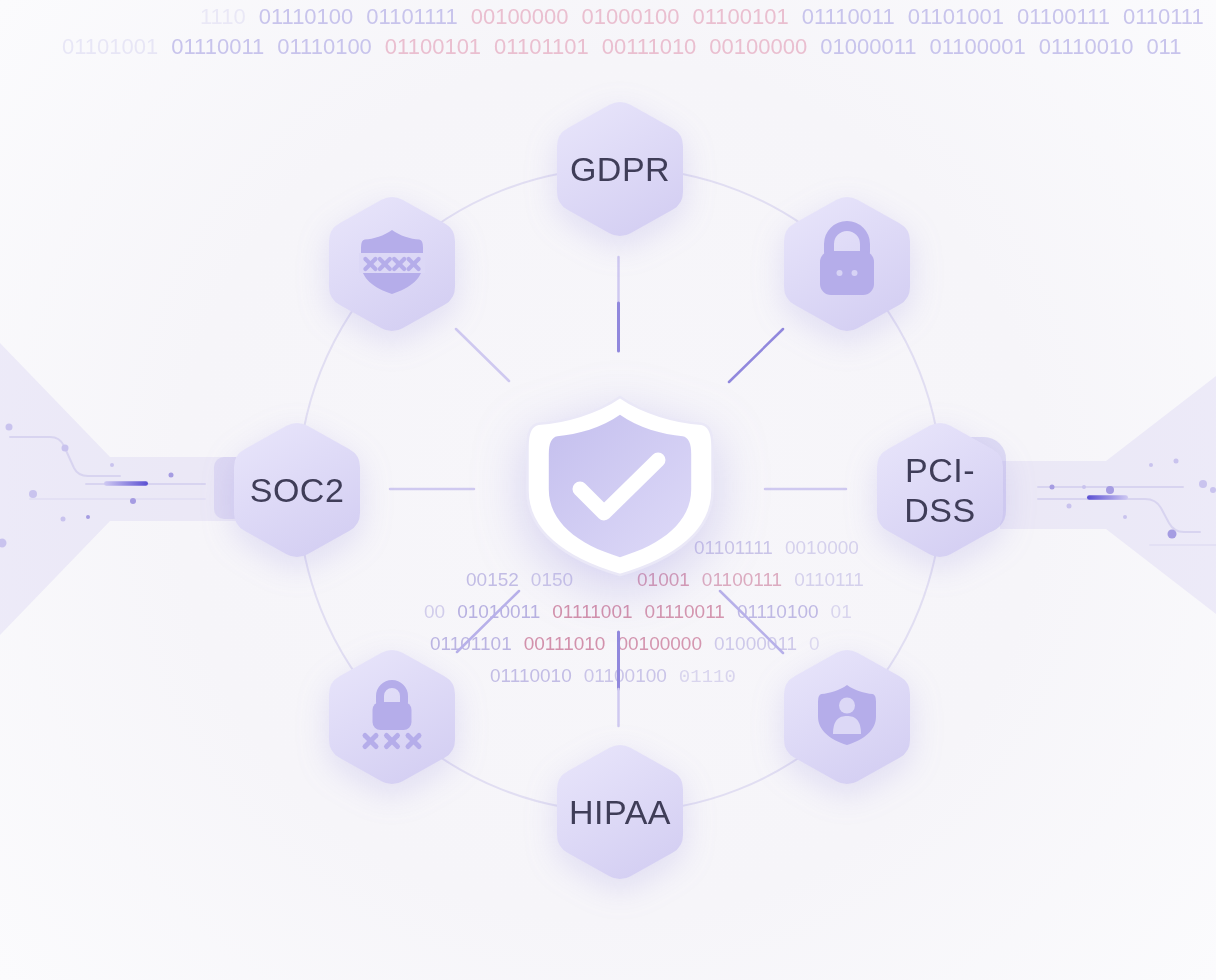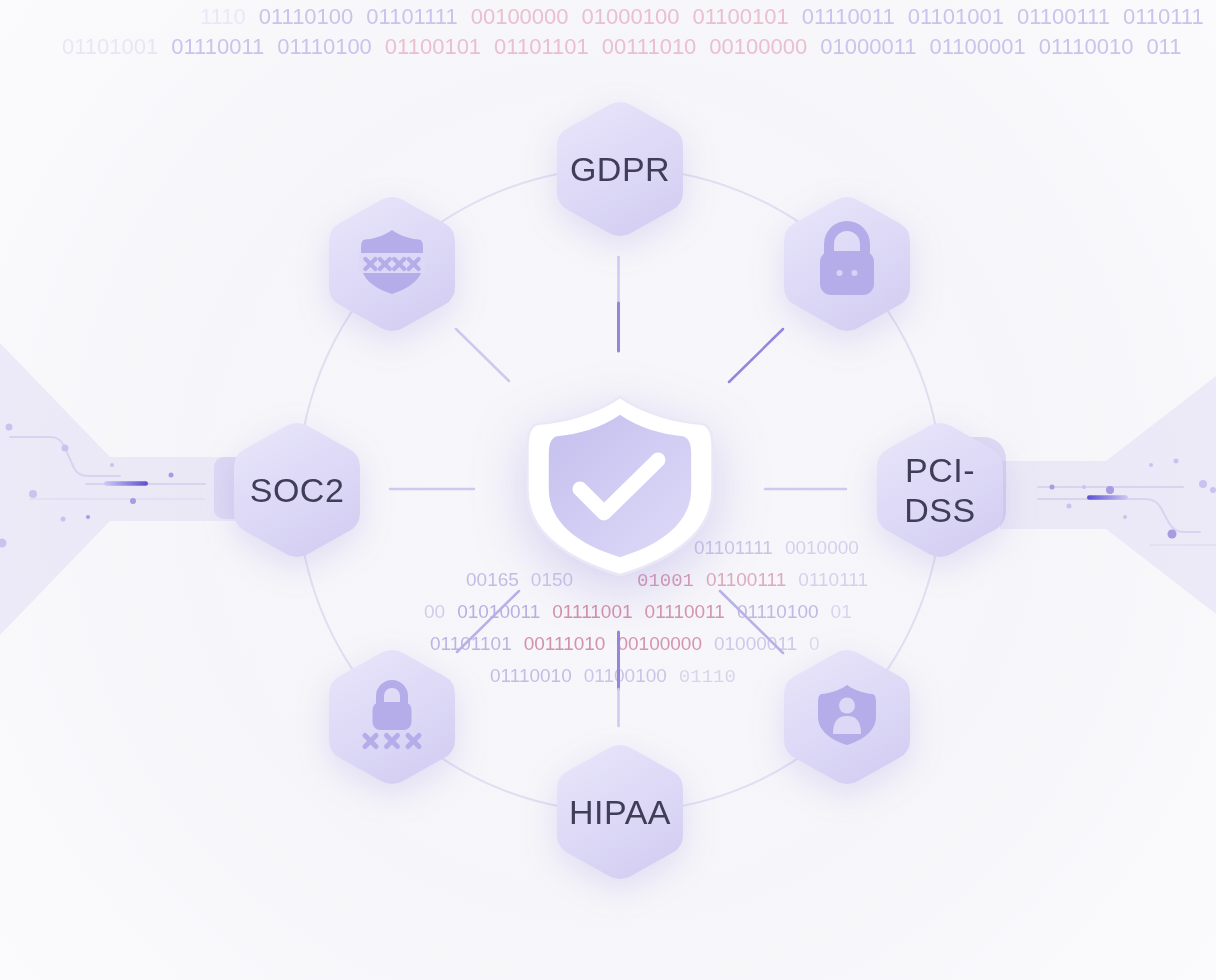--- a/index.html
+++ b/index.html
@@ -21,22 +21,22 @@
 </head>
 <body>
 
 <div class="stage">
   <div id="binary-top">
       <div class="bin-line top" style="top: 5px; left: 200px;"><span style="color: rgb(200, 196, 236); opacity: 0.3;">1110</span><span style="color: rgb(200, 196, 236);">01110100</span><span style="color: rgb(200, 196, 236);">01101111</span><span style="color: rgb(234, 191, 208);">00100000</span><span style="color: rgb(234, 191, 208);">01000100</span><span style="color: rgb(234, 191, 208);">01100101</span><span style="color: rgb(200, 196, 236);">01110011</span><span style="color: rgb(200, 196, 236);">01101001</span><span style="color: rgb(200, 196, 236);">01100111</span><span style="color: rgb(200, 196, 236);">0110111</span></div>
       <div class="bin-line top" style="top: 35px; left: 62px;"><span style="color: rgb(200, 196, 236); opacity: 0.35;">01101001</span><span style="color: rgb(200, 196, 236);">01110011</span><span style="color: rgb(200, 196, 236);">01110100</span><span style="color: rgb(234, 191, 208);">01100101</span><span style="color: rgb(234, 191, 208);">01101101</span><span style="color: rgb(234, 191, 208);">00111010</span><span style="color: rgb(234, 191, 208);">00100000</span><span style="color: rgb(200, 196, 236);">01000011</span><span style="color: rgb(200, 196, 236);">01100001</span><span style="color: rgb(200, 196, 236);">01110010</span><span style="color: rgb(200, 196, 236);">011</span></div>
     </div>
   <div id="binary-center">
       <div class="bin-line center" style="top: 537px; left: 694px;"><span style="color: rgb(173, 165, 221); opacity: 0.6;">01101111</span><span style="color: rgb(173, 165, 221); opacity: 0.45;">0010000</span></div>
-      <div class="bin-line center" style="top: 569px; left: 466px;"><span style="color: rgb(173, 165, 221); opacity: 0.7;">00165</span><span style="color: rgb(173, 165, 221); opacity: 0.6;">0150</span></div>
-      <div class="bin-line center" style="top: 569px; left: 637px;"><span style="color: rgb(209, 140, 168); opacity: 0.85; font-family: Liberation Mono, monospace;">01001</span><span style="color: rgb(209, 140, 168); opacity: 0.7;">01100111</span><span style="color: rgb(173, 165, 221); opacity: 0.45;">0110111</span></div>
+      <div class="bin-line center" style="top: 569px; left: 466px;"><span style="color: rgb(173, 165, 221); opacity: 0.7;">00152</span><span style="color: rgb(173, 165, 221); opacity: 0.6;">0150</span></div>
+      <div class="bin-line center" style="top: 569px; left: 637px;"><span style="color: rgb(209, 140, 168); opacity: 0.85;">01001</span><span style="color: rgb(209, 140, 168); opacity: 0.7;">01100111</span><span style="color: rgb(173, 165, 221); opacity: 0.45;">0110111</span></div>
       <div class="bin-line center" style="top: 601px; left: 424px;"><span style="color: rgb(173, 165, 221); opacity: 0.5;">00</span><span style="color: rgb(173, 165, 221); opacity: 0.85;">01010011</span><span style="color: rgb(209, 140, 168); opacity: 0.95;">01111001</span><span style="color: rgb(209, 140, 168); opacity: 0.9;">01110011</span><span style="color: rgb(173, 165, 221); opacity: 0.75;">01110100</span><span style="color: rgb(173, 165, 221); opacity: 0.4;">01</span></div>
       <div class="bin-line center" style="top: 633px; left: 430px;"><span style="color: rgb(173, 165, 221); opacity: 0.8;">01101101</span><span style="color: rgb(209, 140, 168); opacity: 0.95;">00111010</span><span style="color: rgb(209, 140, 168); opacity: 0.9;">00100000</span><span style="color: rgb(173, 165, 221); opacity: 0.55;">01000011</span><span style="color: rgb(173, 165, 221); opacity: 0.35;">0</span></div>
       <div class="bin-line center" style="top: 665px; left: 490px;"><span style="color: rgb(173, 165, 221); opacity: 0.7;">01110010</span><span style="color: rgb(173, 165, 221); opacity: 0.6;">01100100</span><span style="color: rgb(173, 165, 221); opacity: 0.4; font-family: Liberation Mono, monospace;">01110</span></div>
     </div>
   <svg class="scene" id="scene" width="1216" height="980" viewBox="0 0 1216 980">
       <defs>
         <linearGradient id="hexGrad" x1="0" y1="0" x2="0.55" y2="1">
           <stop offset="0%" stop-color="#e9e6fb"></stop>
           <stop offset="100%" stop-color="#d5d0f3"></stop>
         </linearGradient>

